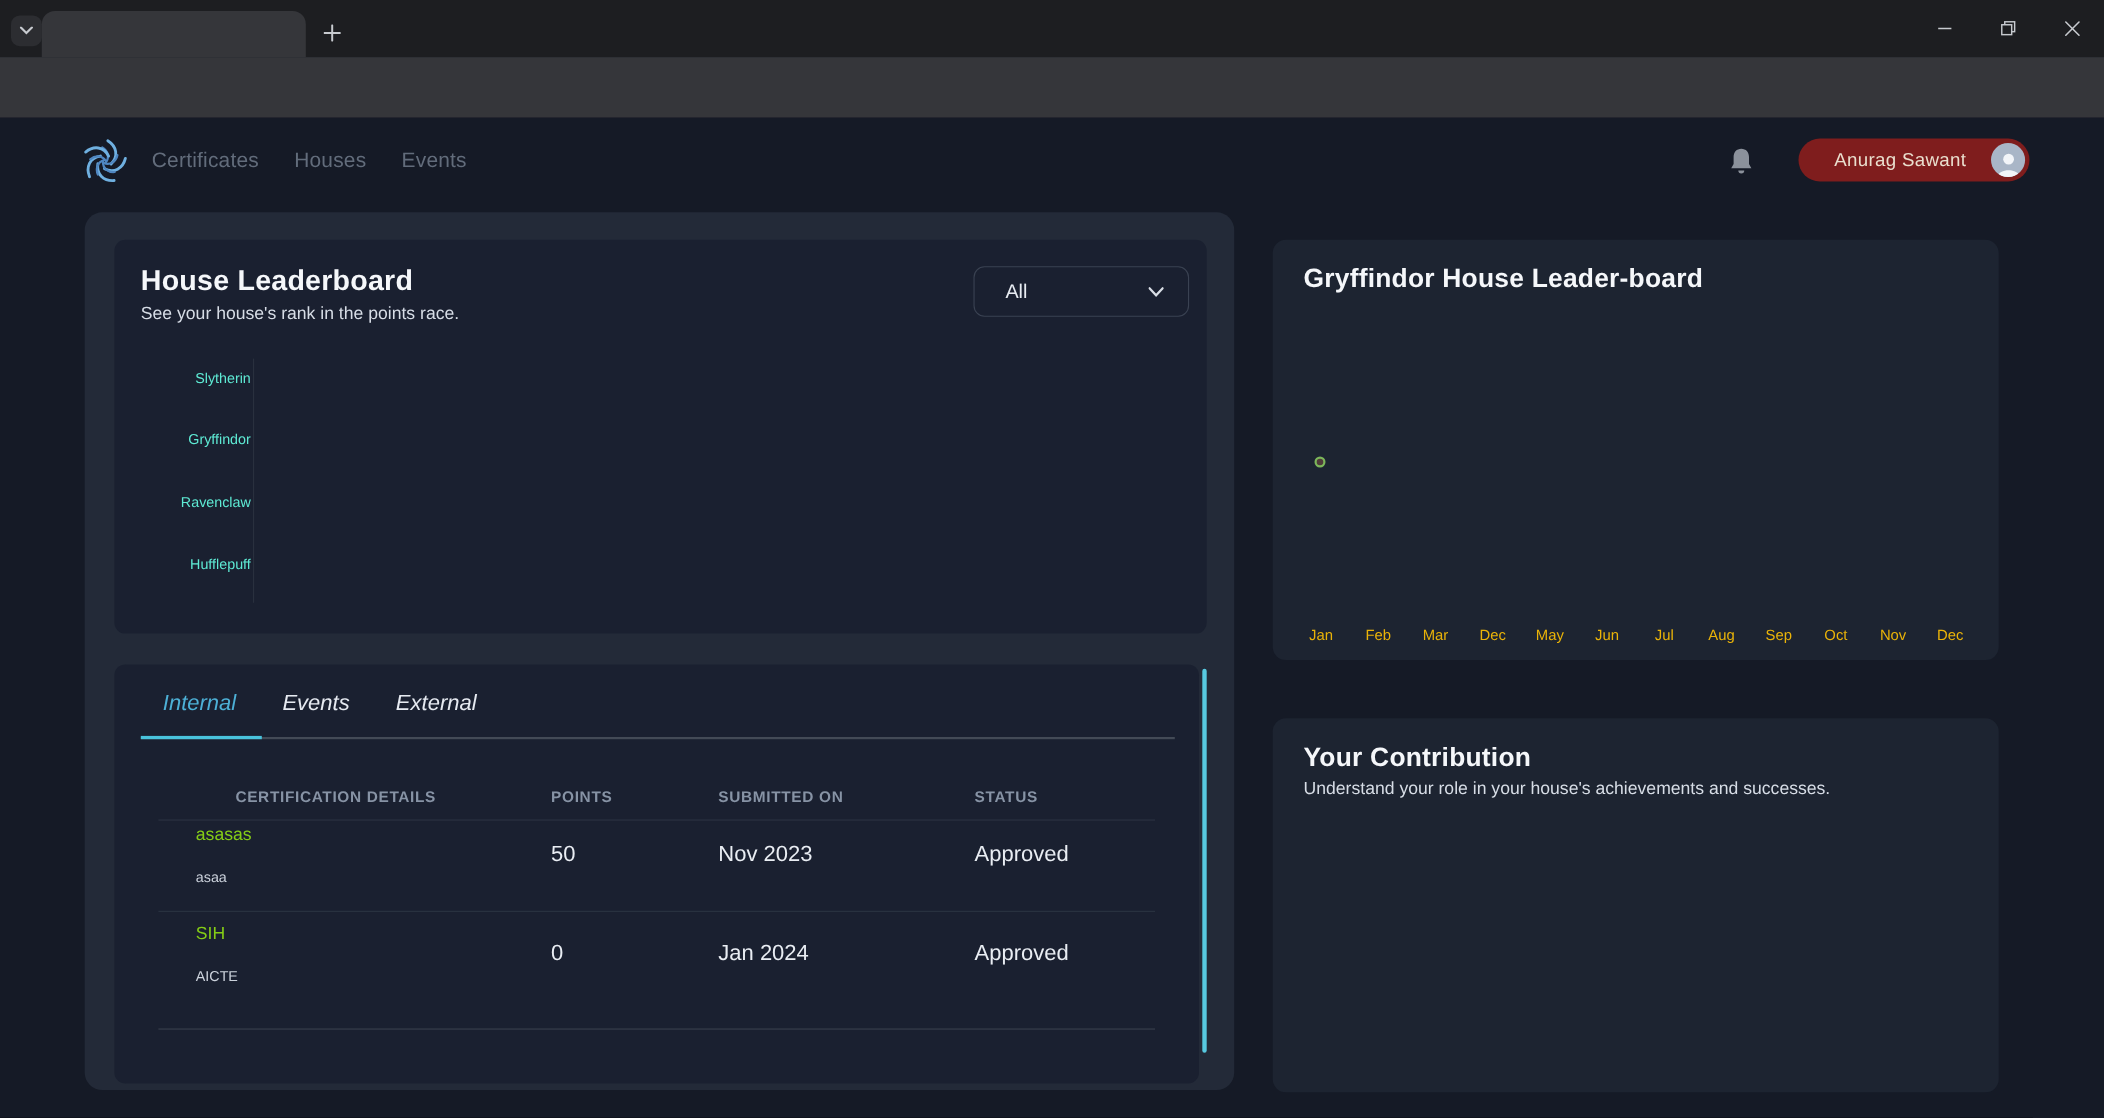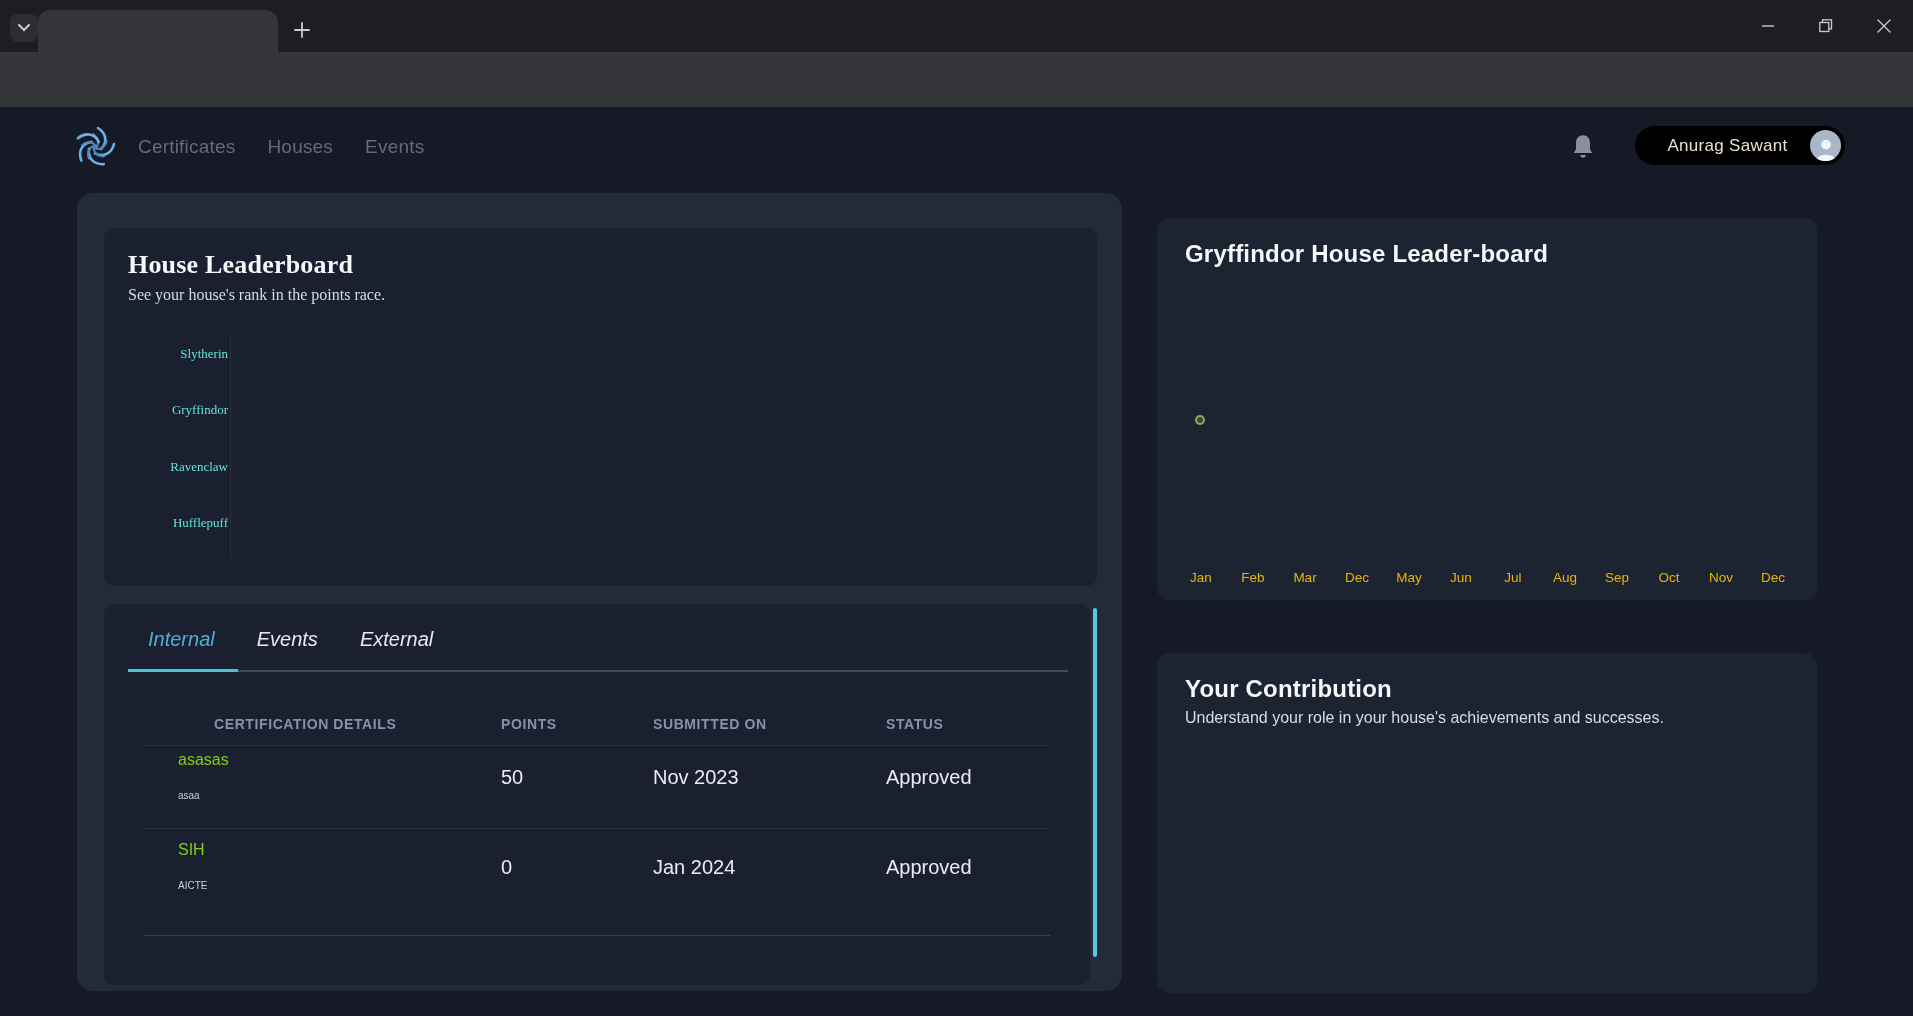--- a/index.html
+++ b/index.html
@@ -24,47 +24,47 @@
   .profile-btn { position:absolute; left:1828px; top:64px; width:30px; height:30px; border-radius:50%; background:#202225; display:flex; align-items:center; justify-content:center; }
   .kebab-btn { position:absolute; left:1884px; top:66px; width:14px; height:26px; display:flex; flex-direction:column; align-items:center; justify-content:center; gap:4px; }
   .kebab-btn i { width:3.5px; height:3.5px; border-radius:50%; background:#c7cacf; }
   
   .page { position:absolute; left:0; top:107px; width:1913px; height:909px; background:#151a26; }
   .app-header { position:absolute; left:0; top:0; width:1913px; height:80px; }
   .logo { position:absolute; left:70px; top:15px; width:50px; height:50px; }
   .main-nav { position:absolute; left:138px; top:0; height:80px; display:flex; align-items:center; gap:32px; }
   .main-nav .nav-link { font-size:19px; color:#626c7b; letter-spacing:.2px; }
   .bell-wrap { position:absolute; left:1570px; top:26px; width:28px; height:28px; }
-  .user-pill { position:absolute; left:1635px; top:19px; width:210px; height:39px; border-radius:20px; background:#000000; display:flex; align-items:center; }
+  .user-pill { position:absolute; left:1635px; top:19px; width:210px; height:39px; border-radius:20px; background:#7f1d1d; display:flex; align-items:center; }
   .user-name { flex:1; text-align:center; padding-left:10px; font-size:17px; color:#eadfce; letter-spacing:.3px; }
   .avatar { width:31px; height:31px; border-radius:50%; background:#a9b6c7; margin-right:4px; display:flex; align-items:flex-end; justify-content:center; overflow:hidden; flex:none; }
   
   .left-wrap { position:absolute; left:77px; top:86px; width:1045px; height:798px; background:#232a38; border-radius:16px; }
   .panel { position:absolute; background:#1a2030; border-radius:10px; }
-  .panel-leader { left:27px; top:35px; width:993px; height:358px;font-family:Liberation Serif, serif; }
+  .panel-leader { left:27px; top:25px; width:993px; height:358px; }
   .card-title { font-size:26px; font-weight:bold; color:#f5f7fa; letter-spacing:.2px; }
   .card-sub { font-size:16px; color:#d7dde6; margin-top:6px; }
   .leader-head { position:absolute; left:24px; top:22px; }
   .filter-select { position:absolute; left:781px; top:24px; width:196px; height:46px; border:1px solid #3a4252; border-radius:10px; display:flex; align-items:center; }
   .filter-value { padding-left:28px; font-size:18px; color:#e8ecf2; flex:1; }
   .filter-chevron { margin-right:22px; }
   .ylabel { position:absolute; left:0; width:124px; text-align:right; font-size:13px; color:#5eead4; }
   .axis-line { position:absolute; left:126px; top:108px; width:1px; height:222px; background:#29303e; }
   
   .panel-tabs { left:27px; top:411px; width:986px; height:381px; }
   .tabs-row { position:absolute; left:44px; top:24px; display:flex; gap:42px; }
   .tab-item { font-size:20px; color:#e6eaf1; padding-bottom:14px;font-style:italic; }
   .tab-item.active { color:#4db0d6; }
   .tabs-underline { position:absolute; left:24px; top:66px; width:940px; height:2px; background:#434a56; }
   .tabs-underline-active { position:absolute; left:24px; top:65px; width:110px; height:3px; background:#49c3dc; }
   .thead { position:absolute; font-size:14px; font-weight:bold; color:#8793a5; letter-spacing:.6px; }
   .divider { position:absolute; left:40px; width:906px; height:1px; background:#2b3342; }
   .divider.strong { background:#39404d; }
   .cell-title { position:absolute; font-size:16px; color:#84cc16; }
-  .cell-sub { position:absolute; font-size:10px; color:#ccd2dc; }
+  .cell-sub { position:absolute; font-size:13px; color:#ccd2dc; }
   .cell-val { position:absolute; font-size:20px; color:#e9edf3; }
   .cyan-scrollbar { position:absolute; left:1016px; top:415px; width:4px; height:349px; border-radius:2px; background:#57c9e0; }
   
   .card-right { position:absolute; background:#1d2431; border-radius:12px; }
   .card-gryffindor { left:1157px; top:111px; width:660px; height:382px; }
   .card-contrib { left:1157px; top:546px; width:660px; height:340px; }
   .right-head { position:absolute; left:28px; top:22px; }
   .right-head .card-title { font-size:24px; }
   .data-point { position:absolute; left:38px; top:197px; width:10px; height:10px; border:2px solid #7cb65a; border-radius:50%; background:#503a3a; }
   .months-row { position:absolute; left:28px; right:28px; top:352px; display:flex; justify-content:space-between; }
@@ -198,20 +198,26 @@
         </span>
       </div>
     </div>
 
     <div class="left-wrap">
 
       <div class="panel panel-leader">
         <div class="leader-head">
           <div class="card-title">House Leaderboard</div>
           <div class="card-sub">See your house's rank in the points race.</div>
+        </div>
+        <div class="filter-select">
+          <span class="filter-value">All</span>
+          <svg class="filter-chevron" width="14" height="9" viewBox="0 0 14 9">
+              <path d="M1 1 L7 7.5 L13 1" stroke="#d8dde5" stroke-width="2" fill="none" stroke-linecap="round"></path>
+            </svg>
         </div>
 
         <span class="ylabel" style="top:118px;">Slytherin</span>
         <span class="ylabel" style="top:174px;">Gryffindor</span>
         <span class="ylabel" style="top:231px;">Ravenclaw</span>
         <span class="ylabel" style="top:287px;">Hufflepuff</span>
         <div class="axis-line"></div>
       </div>
 
       <div class="panel panel-tabs">

